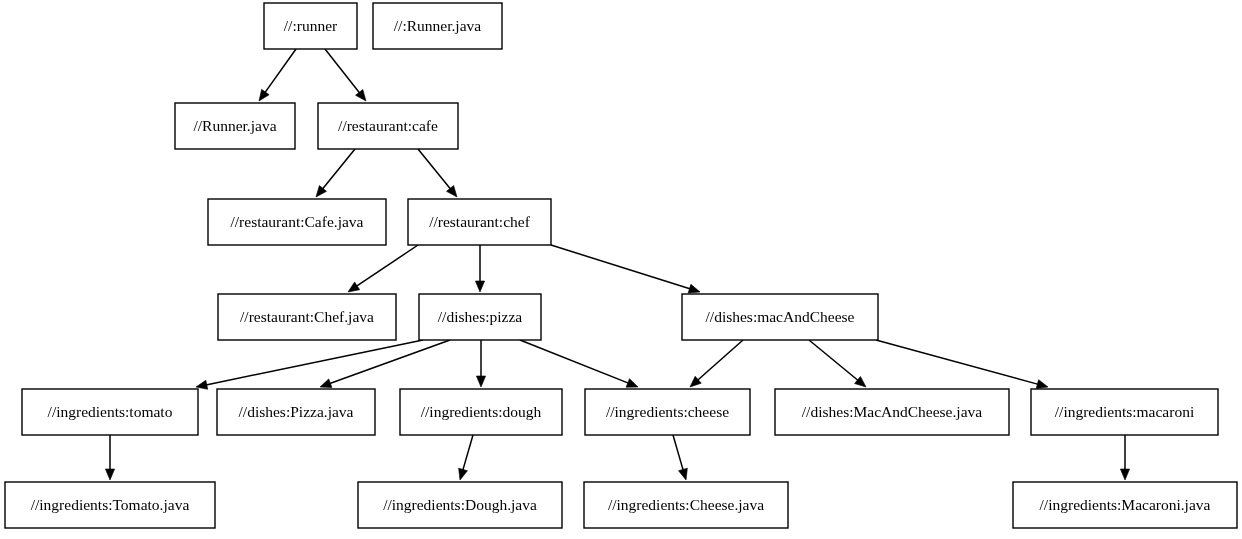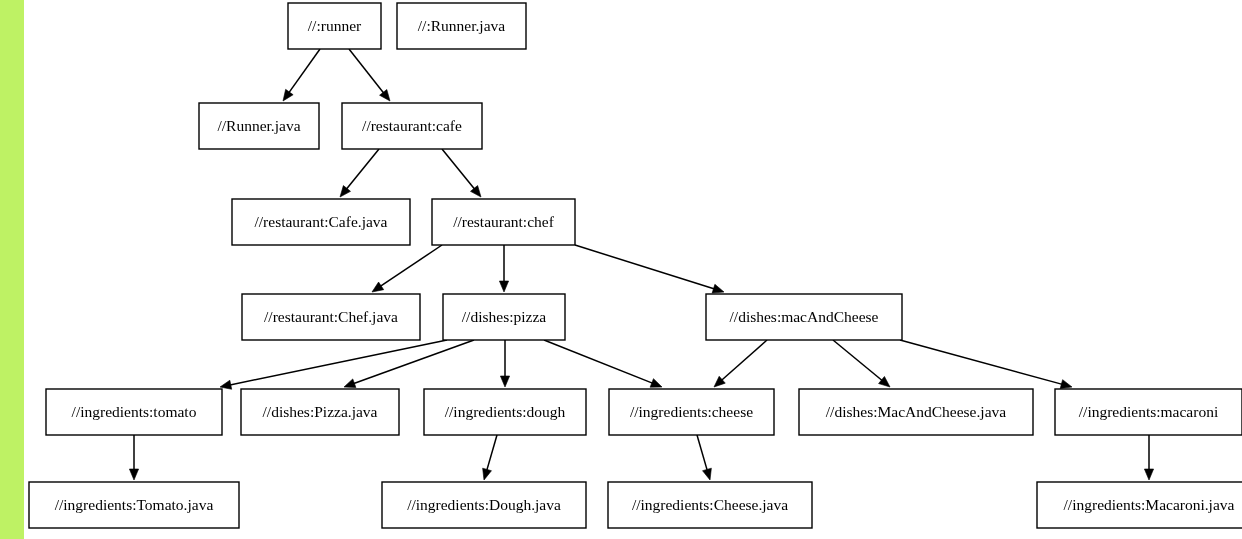--- a/index.html
+++ b/index.html
@@ -10,22 +10,21 @@
   body {
     width: 1242px;
     height: 539px;
     overflow: hidden;
     font-family: "Liberation Serif", "DejaVu Serif", serif;
   }
   #graph-root {
     position: relative;
     width: 1054px;
     height: 539px;
-    background: #bef264;
-    padding-left: 24px;
+    background: #ec4899;
   }
   svg.graph-canvas {
     display: block;
     width: 1242px;
     height: 539px;
     background: #ffffff;
   }
   .node-box {
     fill: #ffffff;
     stroke: #000000;

